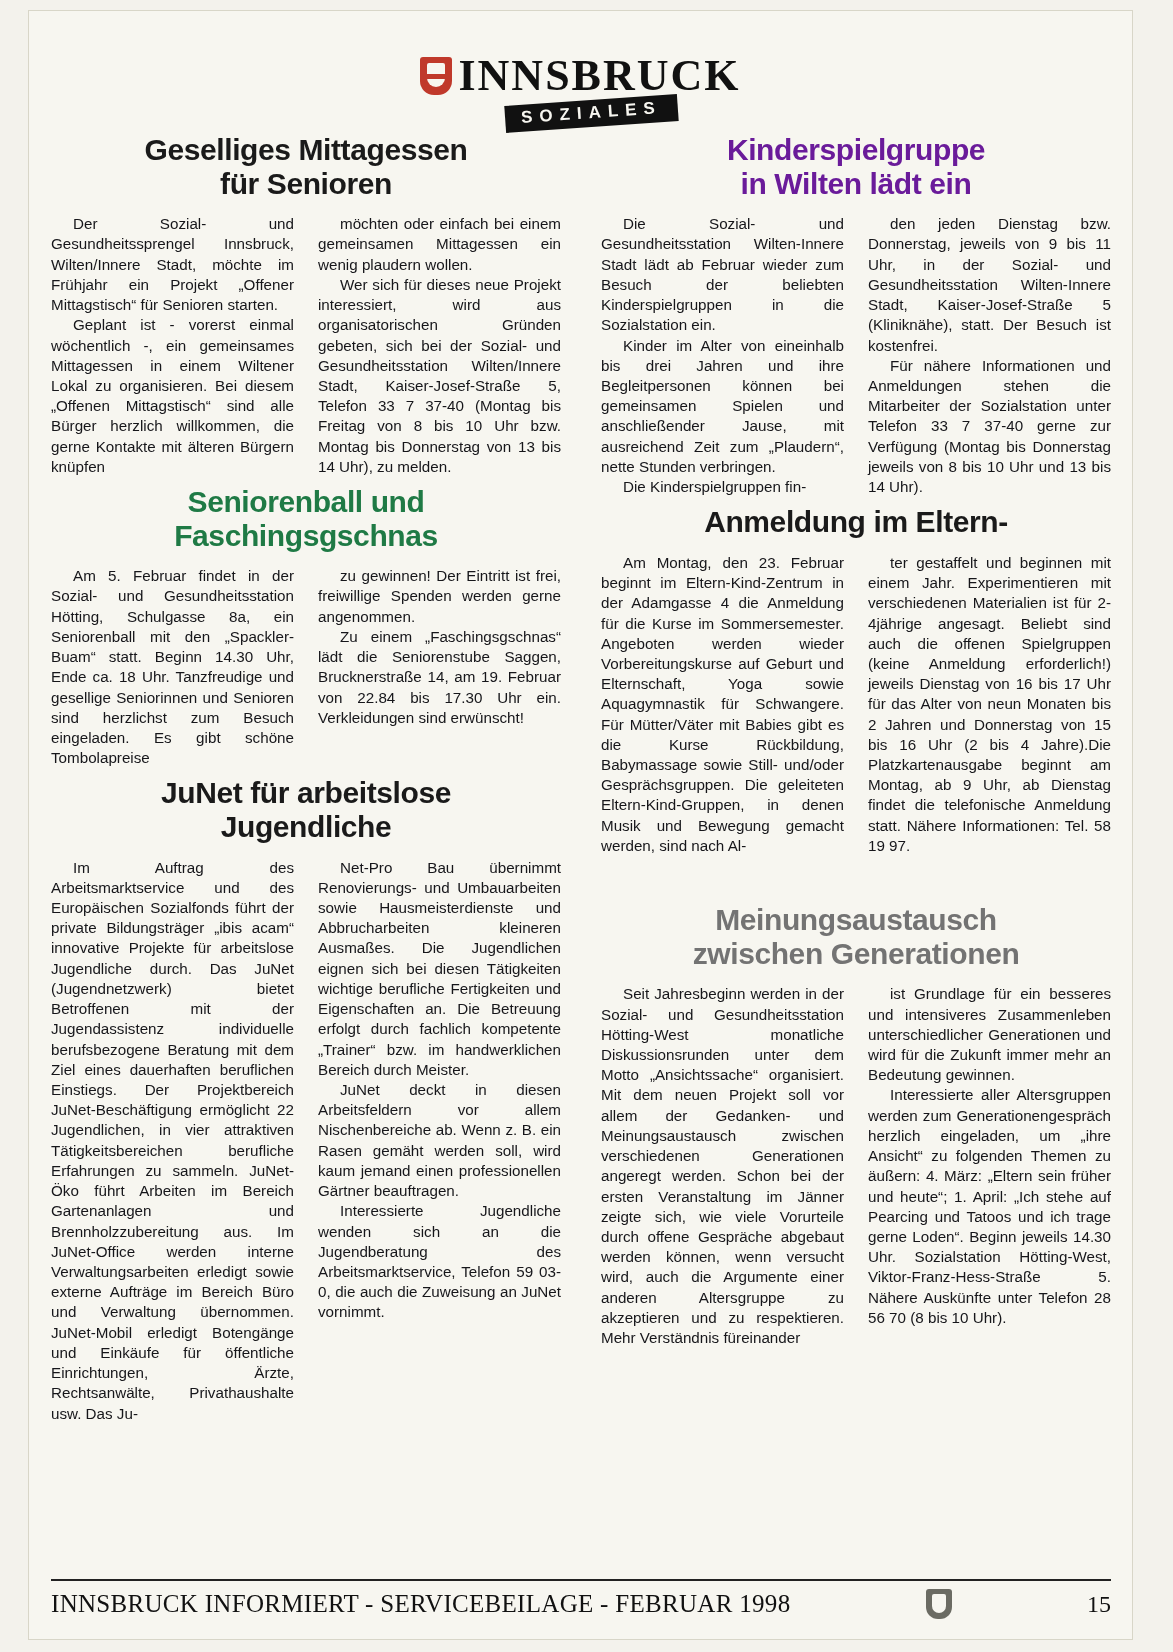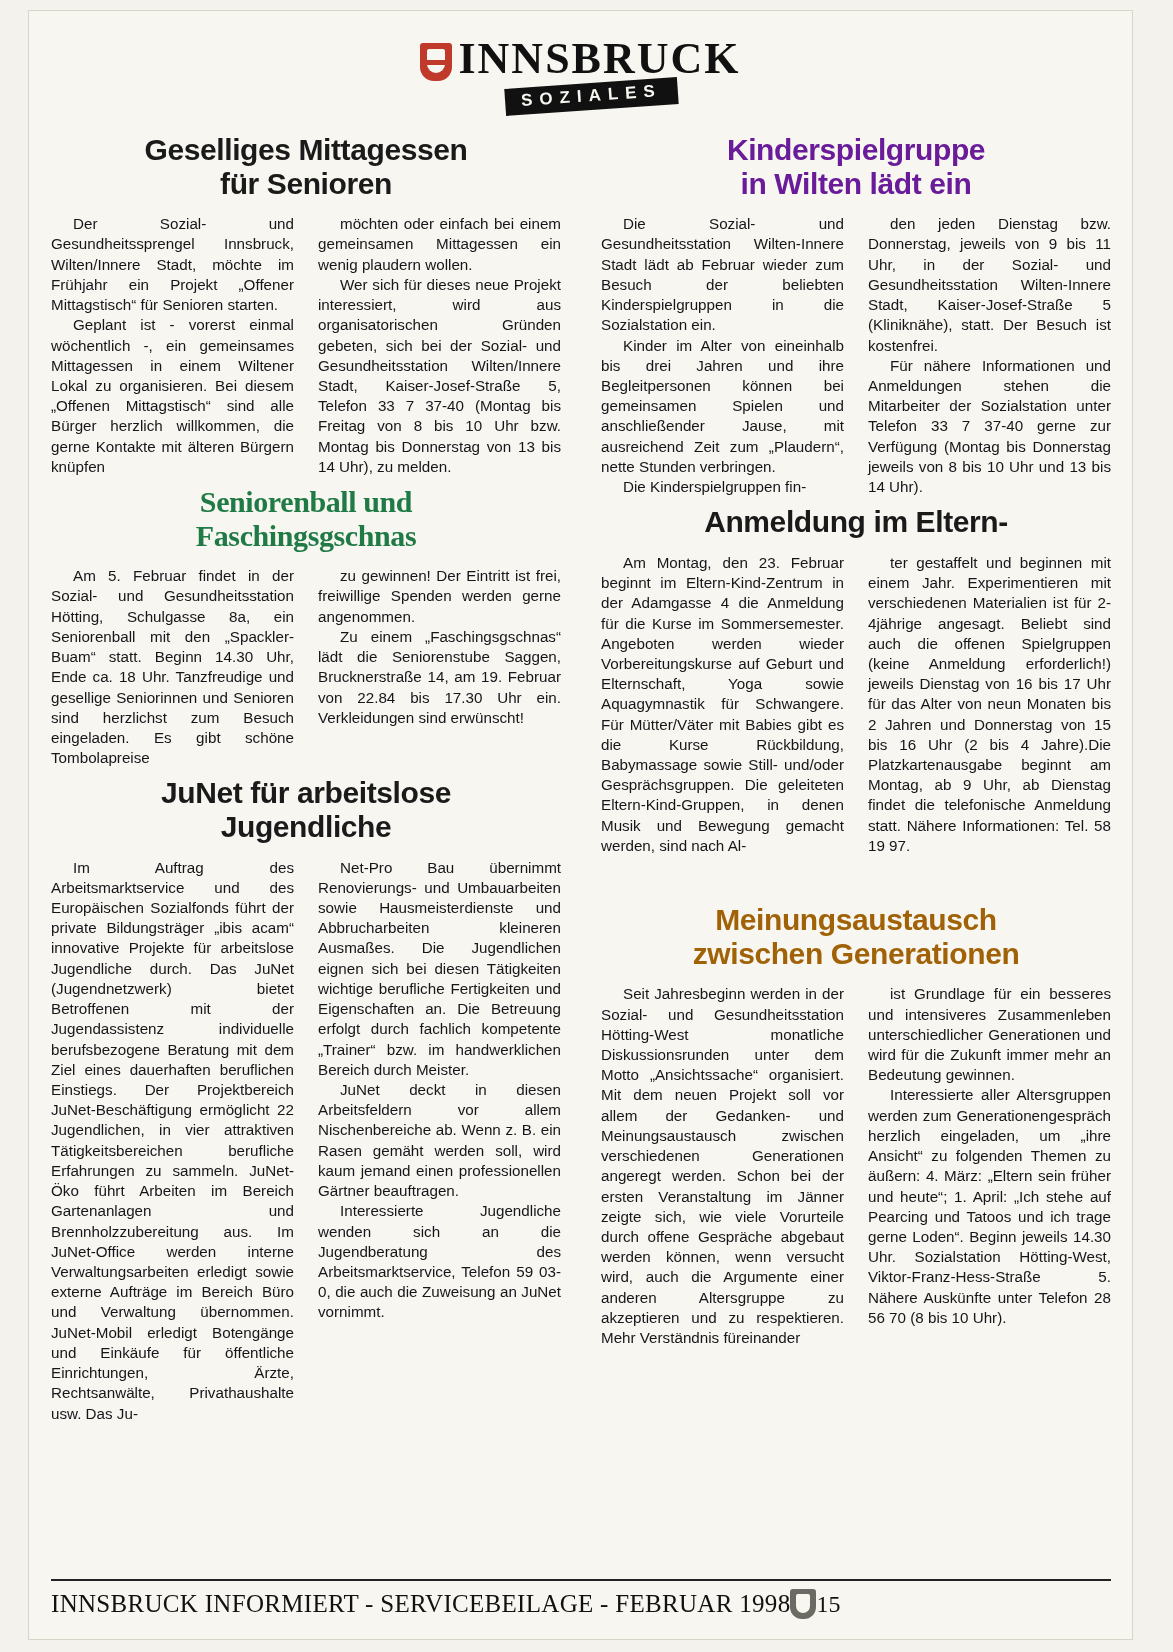--- a/index.html
+++ b/index.html
@@ -40,21 +40,22 @@
     height: 112px;
     display: flex;
     align-items: flex-start;
     justify-content: center;
     padding-top: 26px;
     box-sizing: border-box;
   }
   .masthead-wrap {
     position: relative;
     display: flex;
-    align-items: flex-end;
+    align-items: center;
+    margin-top: 17px;
   }
   .crest {
     width: 32px;
     height: 38px;
     position: relative;
     margin-right: 6px;
   }
   .crest .shield {
     position: absolute;
     left: 0; top: 0;
@@ -119,22 +120,22 @@
     text-align: center;
     font-family: "Liberation Sans", sans-serif;
     font-weight: bold;
     font-size: 30px;
     line-height: 1.12;
     margin: 8px 0 14px 0;
     letter-spacing: -0.4px;
   }
   .art-title.black { color: #1a1a1a; }
   .art-title.purple { color: #6a1b9a; }
-  .art-title.green { color: #1f7a45; font-family: Liberation Serif, serif; }
-  .art-title.blue { color: #a16207; margin-top: 47px; }
+  .art-title.green { color: #1f7a45; }
+  .art-title.blue { color: #737373; margin-top: 47px; }
 
   .cols2 {
     display: flex;
     gap: 24px;
   }
   .col {
     width: 244px;
   }
   p.body {
     margin: 0 0 0 0;
@@ -150,20 +151,21 @@
   p.body + p.body { margin-top: 0; }
 
   
   .footer {
     position: absolute;
     left: 22px;
     bottom: 20px;
     width: 1060px;
     display: flex;
     align-items: center;
+    justify-content: space-between;
     border-top: 2px solid #222;
     padding-top: 8px;
   }
   .footer-title {
     font-family: "Liberation Serif", serif;
     font-size: 25px;
     letter-spacing: 0.3px;
     color: #111;
   }
   .footer-crest {

